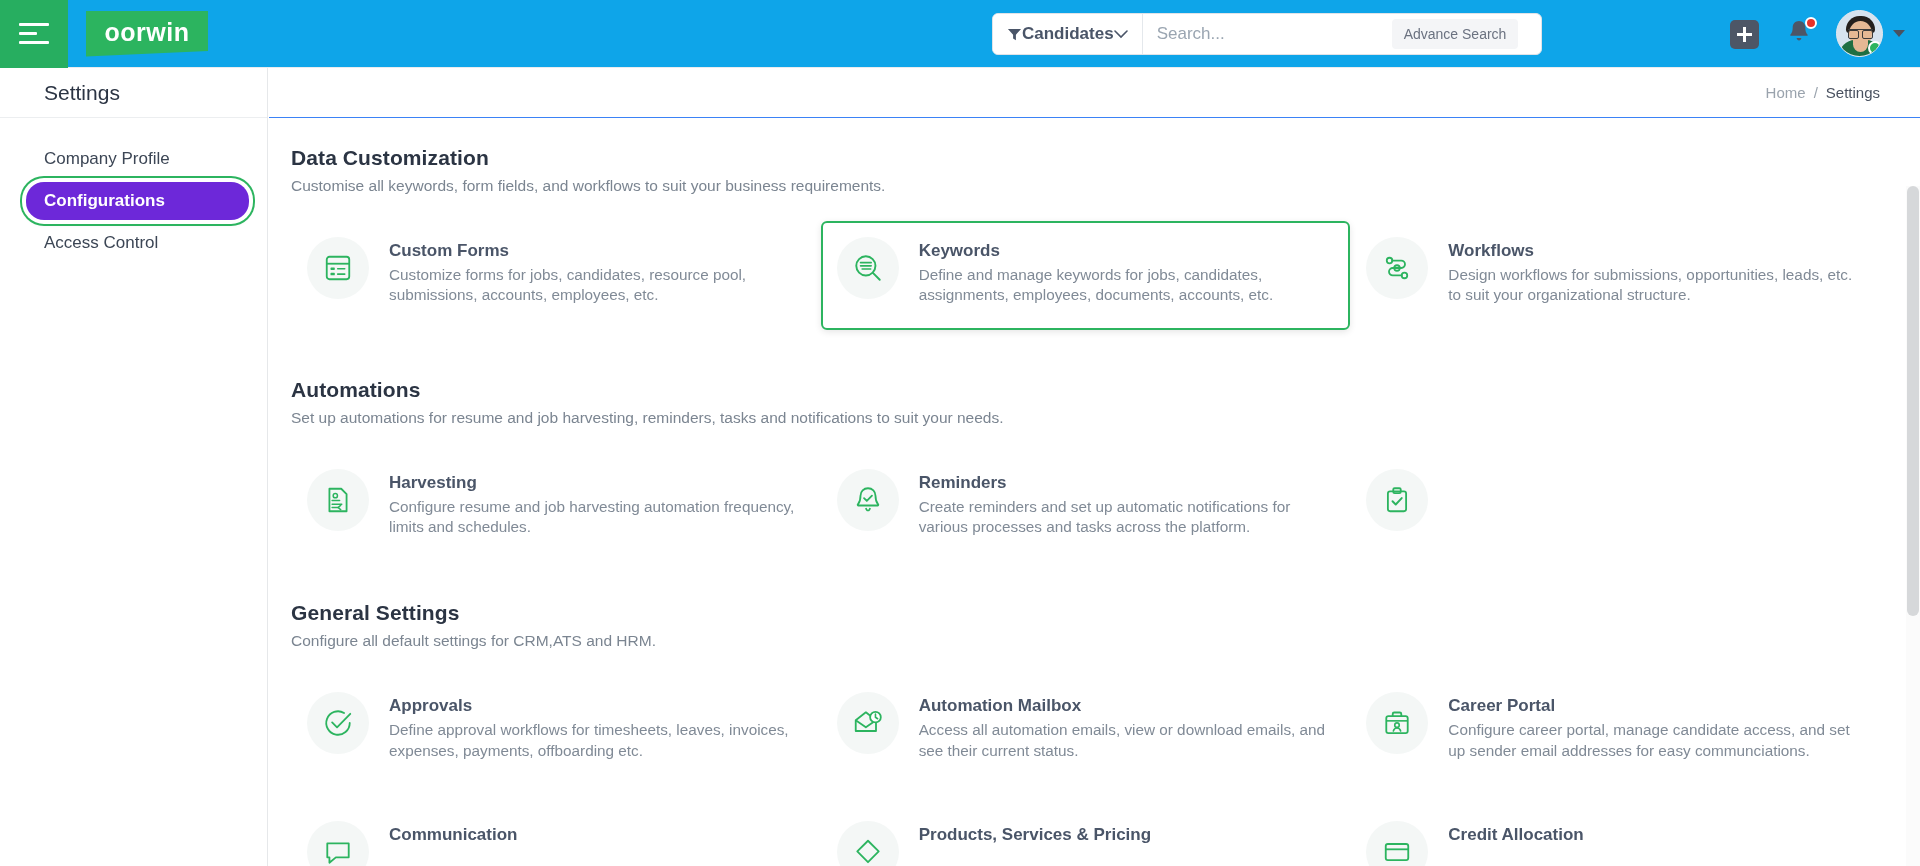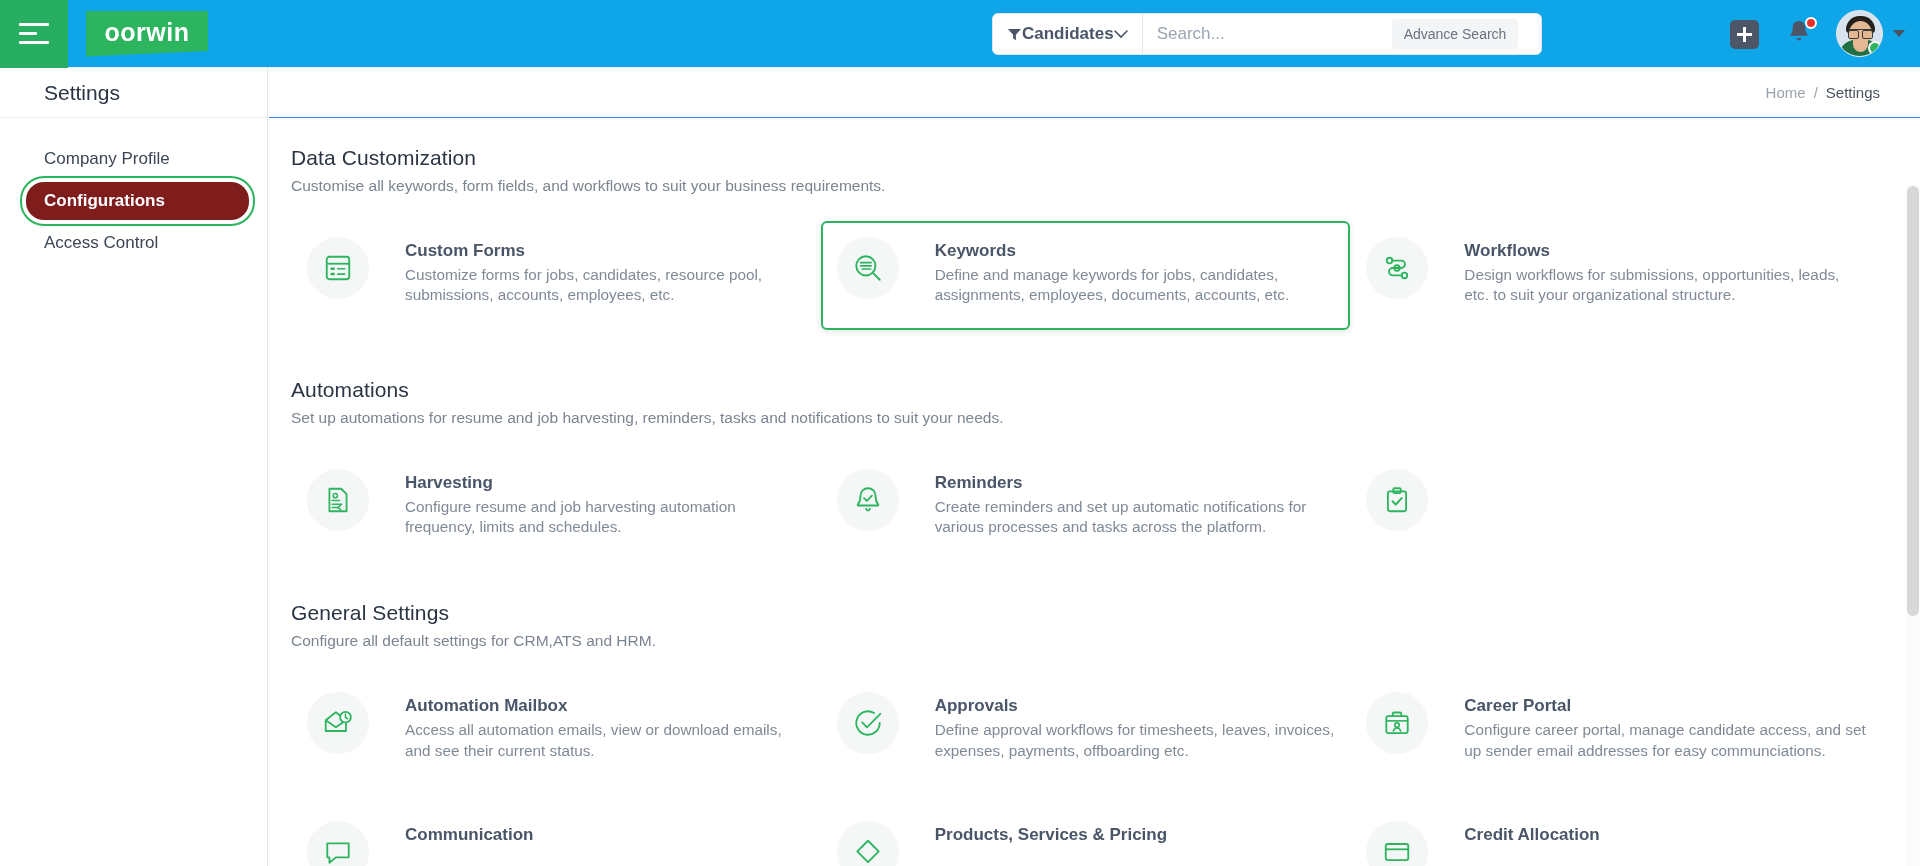--- a/index.html
+++ b/index.html
@@ -152,21 +152,21 @@
     padding-left: 44px; border-bottom: 1px solid #eceef0;
   }
   .sidebar-title { font-size: 21px; color: #2b3443; font-weight: 400; }
   .sidebar-list { padding-top: 22px; }
   .sidebar-item {
     position: relative; height: 38px; margin: 0 18px 0 26px;
     display: flex; align-items: center; padding-left: 18px;
     font-size: 17px; color: #3c4655; cursor: pointer; border-radius: 5px;
   }
   .sidebar-item.active {
-    background: #7f1d1d; color: #ffffff; font-weight: 700;
+    background: #6d28d9; color: #ffffff; font-weight: 700;
     border-radius: 18px; margin: 4px 18px 4px 26px;
     box-shadow: 0 0 0 4px #ffffff, 0 0 0 6px #2cb45f, 0 2px 6px rgba(0,0,0,0.18);
   }
 
   
   .main {
     position: absolute; left: 269px; top: 68px;
     width: 1651px; height: 798px;
     background: #ffffff; overflow: hidden;
   }
@@ -176,28 +176,28 @@
     padding-right: 40px;
   }
   .crumb-home { font-size: 15px; color: #9aa3ad; cursor: pointer; }
   .crumb-sep { font-size: 15px; color: #9aa3ad; margin: 0 8px; }
   .crumb-cur { font-size: 15px; color: #4a5260; }
 
   .content { padding: 28px 40px 0 22px; }
 
   .section { margin-bottom: 2px; }
   .section-title {
-    font-size: 21px; color: #2b3443; font-weight: 400;
+    font-size: 21px; color: #2b3443; font-weight: 700;
     letter-spacing: 0.1px; margin-bottom: 7px;
   }
   .section-sub { font-size: 15.5px; color: #7b8591; margin-bottom: 26px; }
 
   .card-row { display: flex; gap: 0; }
   .card {
-    display: flex; align-items: flex-start; gap: 36px;
+    display: flex; align-items: flex-start; gap: 20px;
     width: 533px; padding: 14px 12px 14px 14px;
     border: 2px solid transparent; border-radius: 6px;
     cursor: pointer; background: transparent;
   }
   .card.highlight {
     border-color: #2cb45f;
     box-shadow: 0 0 0 1px #ffffff inset, 0 2px 7px rgba(0,0,0,0.10);
     padding: 14px 16px 22px 14px;
   }
   .card-icon {
@@ -417,42 +417,42 @@
 
     <div class="section">
       <div class="section-title">General Settings</div>
       <div class="section-sub">Configure all default settings for CRM,ATS and HRM.</div>
 
       <div class="card-row">
 
         <div class="card">
           <div class="card-icon">
             <svg width="32" height="32" viewBox="0 0 30 30">
+              <path d="M26 15a11 11 0 1 1-5.3-9.4" stroke="#2cb45f" stroke-width="1.7" fill="none" stroke-linecap="round"></path>
+              <path d="M9.5 14.5l4.6 4.6L26.5 6.4" stroke="#2cb45f" stroke-width="1.7" fill="none" stroke-linecap="round" stroke-linejoin="round"></path>
+            </svg>
+          </div>
+          <div class="card-body">
+            <div class="card-title">Approvals</div>
+            <div class="card-desc">Define approval workflows for timesheets, leaves, invoices, expenses, payments, offboarding etc.</div>
+          </div>
+        </div>
+
+        <div class="card">
+          <div class="card-icon">
+            <svg width="32" height="32" viewBox="0 0 30 30">
               <path d="M3.5 12.5L13 5l9.5 7.5v10H3.5z" stroke="#2cb45f" stroke-width="1.7" fill="none" stroke-linejoin="round"></path>
               <path d="M3.5 12.5L13 19l9.5-6.5" stroke="#2cb45f" stroke-width="1.7" fill="none" stroke-linejoin="round"></path>
               <circle cx="22" cy="9.5" r="5" stroke="#2cb45f" stroke-width="1.7" fill="#fff"></circle>
               <path d="M22 6.6v3l2 1.4" stroke="#2cb45f" stroke-width="1.5" fill="none" stroke-linecap="round"></path>
             </svg>
           </div>
           <div class="card-body">
             <div class="card-title">Automation Mailbox</div>
             <div class="card-desc">Access all automation emails, view or download emails, and see their current status.</div>
-          </div>
-        </div>
-
-        <div class="card">
-          <div class="card-icon">
-            <svg width="32" height="32" viewBox="0 0 30 30">
-              <path d="M26 15a11 11 0 1 1-5.3-9.4" stroke="#2cb45f" stroke-width="1.7" fill="none" stroke-linecap="round"></path>
-              <path d="M9.5 14.5l4.6 4.6L26.5 6.4" stroke="#2cb45f" stroke-width="1.7" fill="none" stroke-linecap="round" stroke-linejoin="round"></path>
-            </svg>
-          </div>
-          <div class="card-body">
-            <div class="card-title">Approvals</div>
-            <div class="card-desc">Define approval workflows for timesheets, leaves, invoices, expenses, payments, offboarding etc.</div>
           </div>
         </div>
 
         <div class="card">
           <div class="card-icon">
             <svg width="30" height="30" viewBox="0 0 28 28">
               <rect x="4" y="7.5" width="20" height="16" rx="2" stroke="#2cb45f" stroke-width="1.7" fill="none"></rect>
               <path d="M10 7.5V5.6c0-.8.6-1.4 1.4-1.4h5.2c.8 0 1.4.6 1.4 1.4v1.9" stroke="#2cb45f" stroke-width="1.7" fill="none"></path>
               <path d="M4 12h20" stroke="#2cb45f" stroke-width="1.5"></path>
               <circle cx="14" cy="16" r="2.1" stroke="#2cb45f" stroke-width="1.5" fill="none"></circle>

